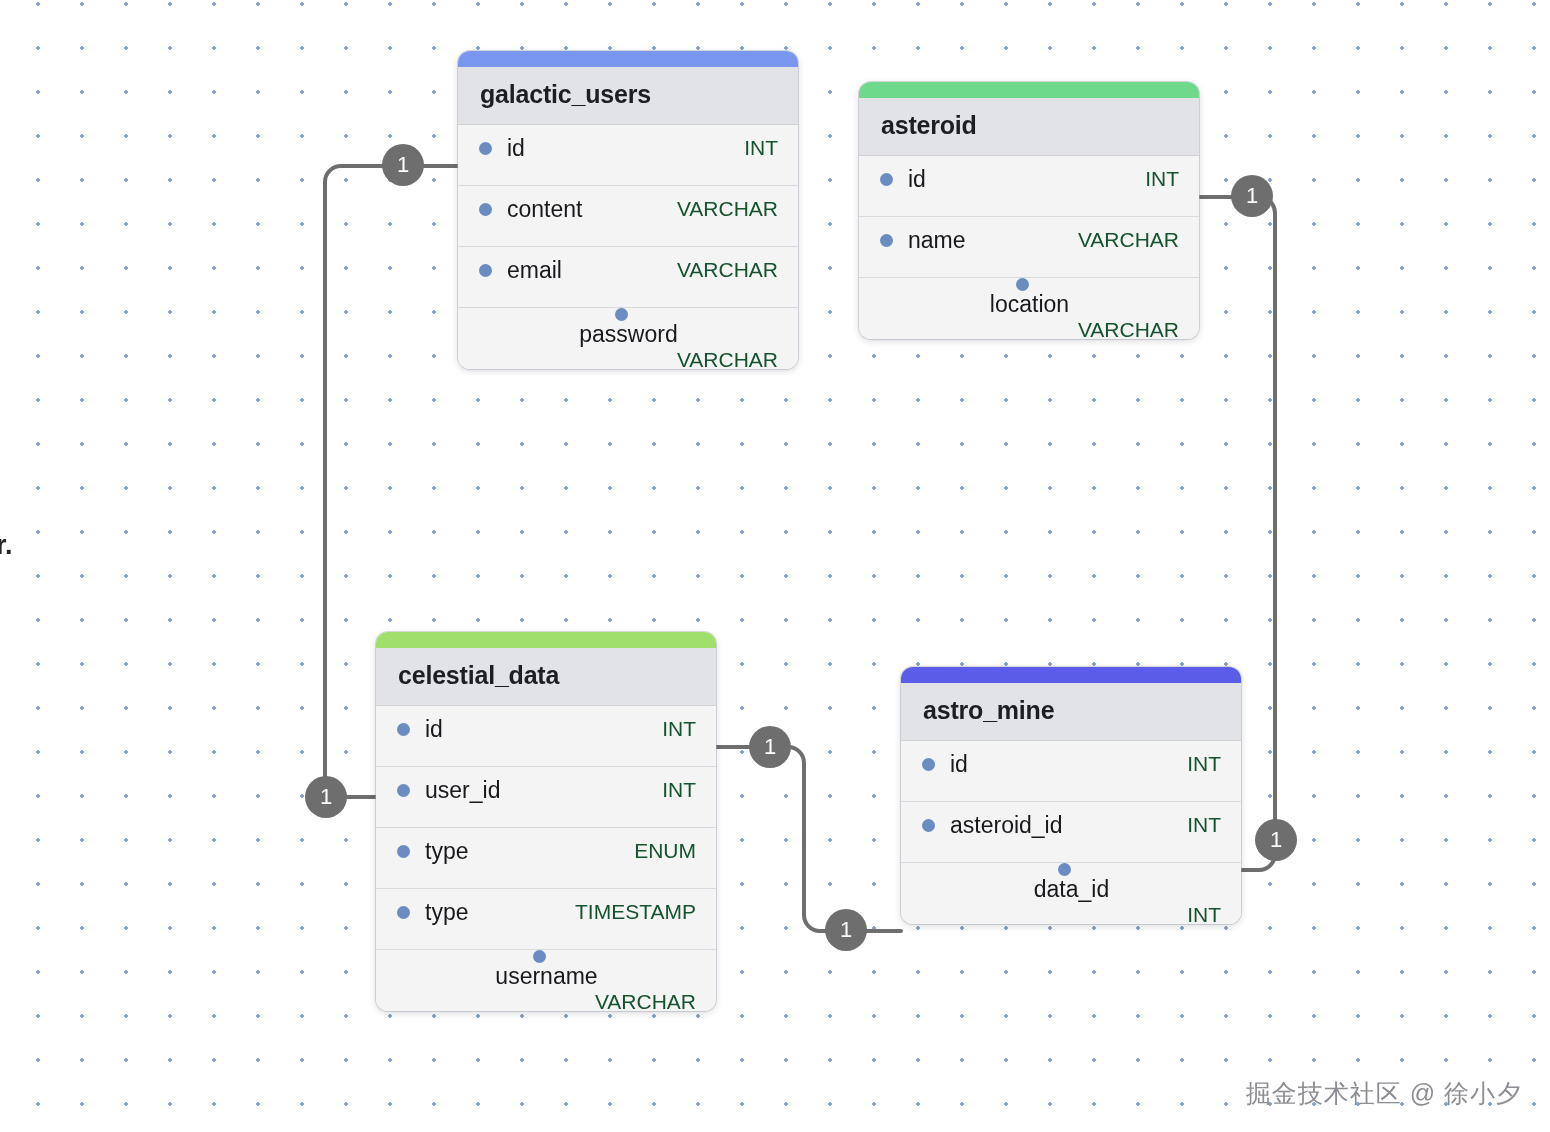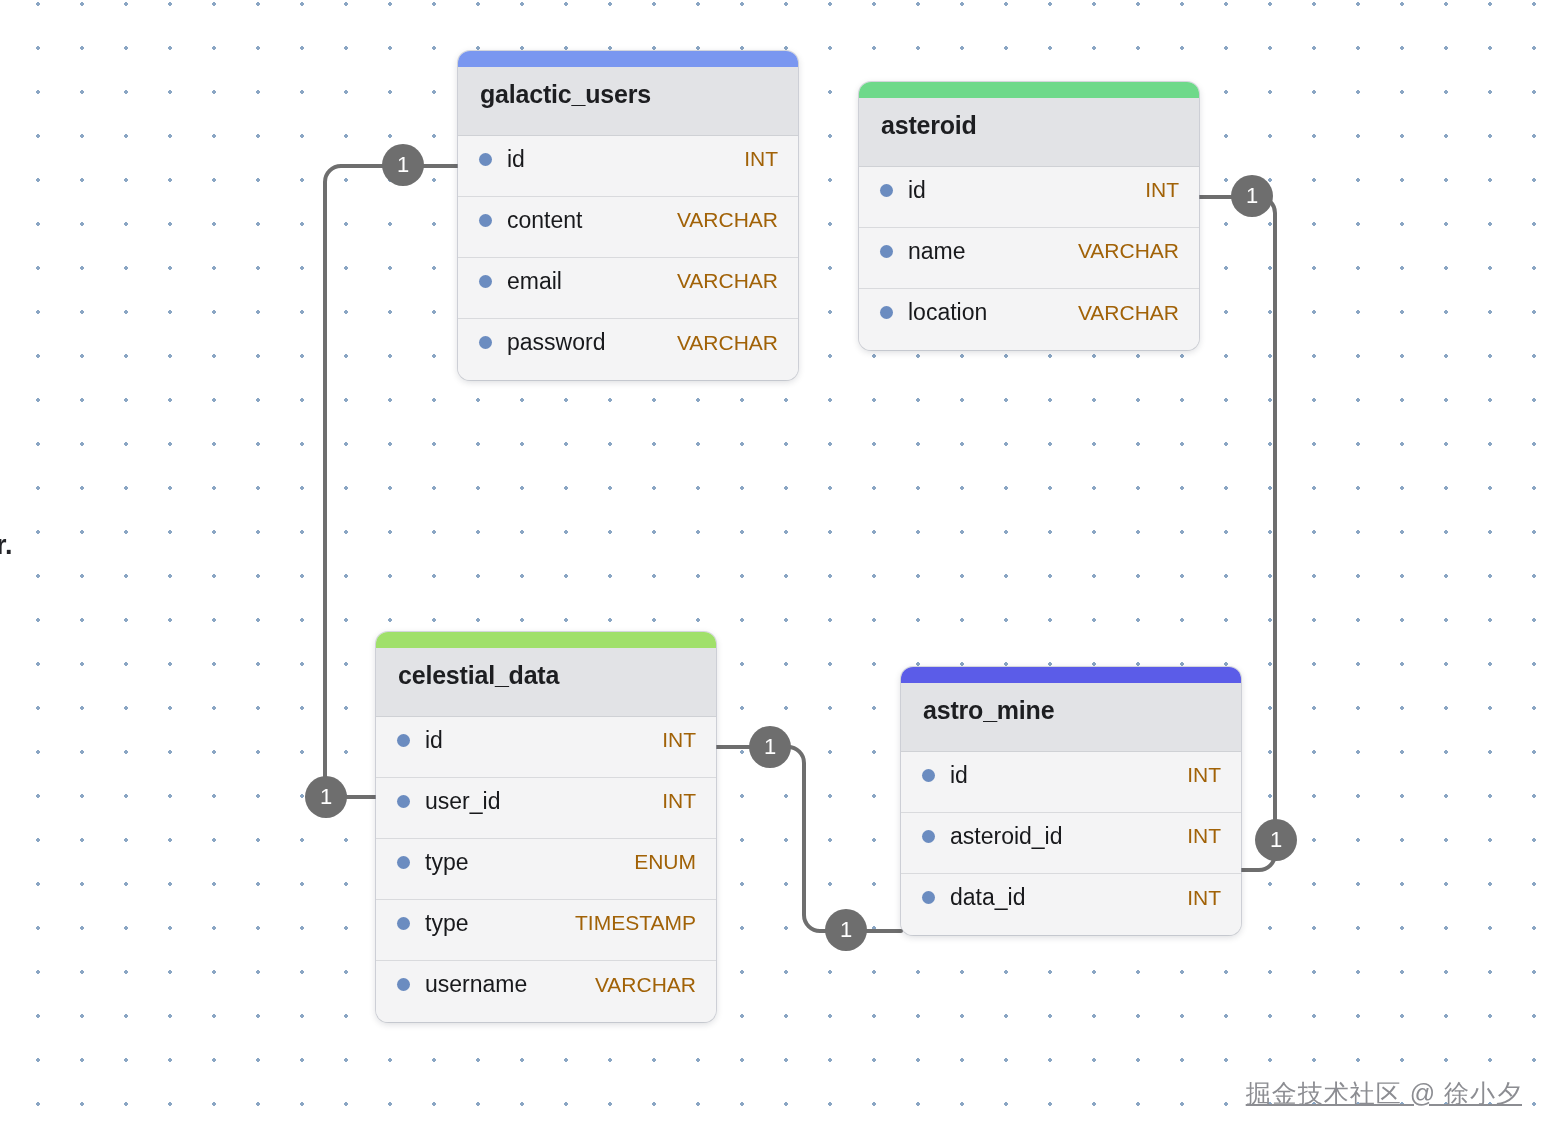--- a/index.html
+++ b/index.html
@@ -25,50 +25,50 @@
     width:340px;
     background:#f4f4f5;
     border-radius:12px;
     box-shadow:0 2px 7px rgba(20,25,40,.17), 0 0 0 1px rgba(180,185,195,.45);
     overflow:hidden;
     z-index:4;
   }
   .accent-bar{height:16px;width:100%;}
   .table-title{
     background:#e2e3e6;
-    padding:13px 22px 26px 22px;
+    padding:13px 22px 15px 22px;
     font-size:25px;
     font-weight:bold;
     color:#1d1e21;
     letter-spacing:-.2px;
     border-bottom:1px solid #cfd1d5;
   }
   .field-row{
     display:flex;
     align-items:center;
     height:61px;
     padding:0 20px 14px 21px;
     background:#f4f4f5;
     border-bottom:1px solid #d9dadd;
     box-sizing:border-box;
   }
-  .field-row:last-child{border-bottom:none;}
+  .field-row:last-child{border-bottom:none;flex-direction:column;}
   .bullet{
     width:13px;height:13px;border-radius:50%;
     background:#6b8cc0;
     flex:0 0 13px;
     margin-right:15px;
   }
   .fname{
     font-size:23px;color:#18191c;
     white-space:nowrap;
   }
   .ftype{
     margin-left:auto;
-    font-size:21px;color:#a16207;
+    font-size:21px;color:#14532d;
     white-space:nowrap;
   }
   .card-badge{
     position:absolute;
     width:42px;height:42px;border-radius:50%;
     background:#6e6e6e;
     color:#ffffff;
     font-size:22px;
     display:flex;align-items:center;justify-content:center;
     z-index:6;
@@ -78,21 +78,20 @@
     font-size:27px;font-weight:bold;color:#232428;
     z-index:3;
   }
   .watermark{
     position:absolute;
     right:28px;bottom:22px;
     font-size:25px;
     color:#8c8d92;
     letter-spacing:1px;
     z-index:7;
-    text-decoration:underline;
   }
 </style>
 </head>
 <body>
 
 <div id="canvas">
 
   <svg id="edges" viewBox="0 0 1550 1132" xmlns="http://www.w3.org/2000/svg">
     <g fill="none" stroke="#6e6e6e" stroke-width="4" stroke-linecap="round">
 

